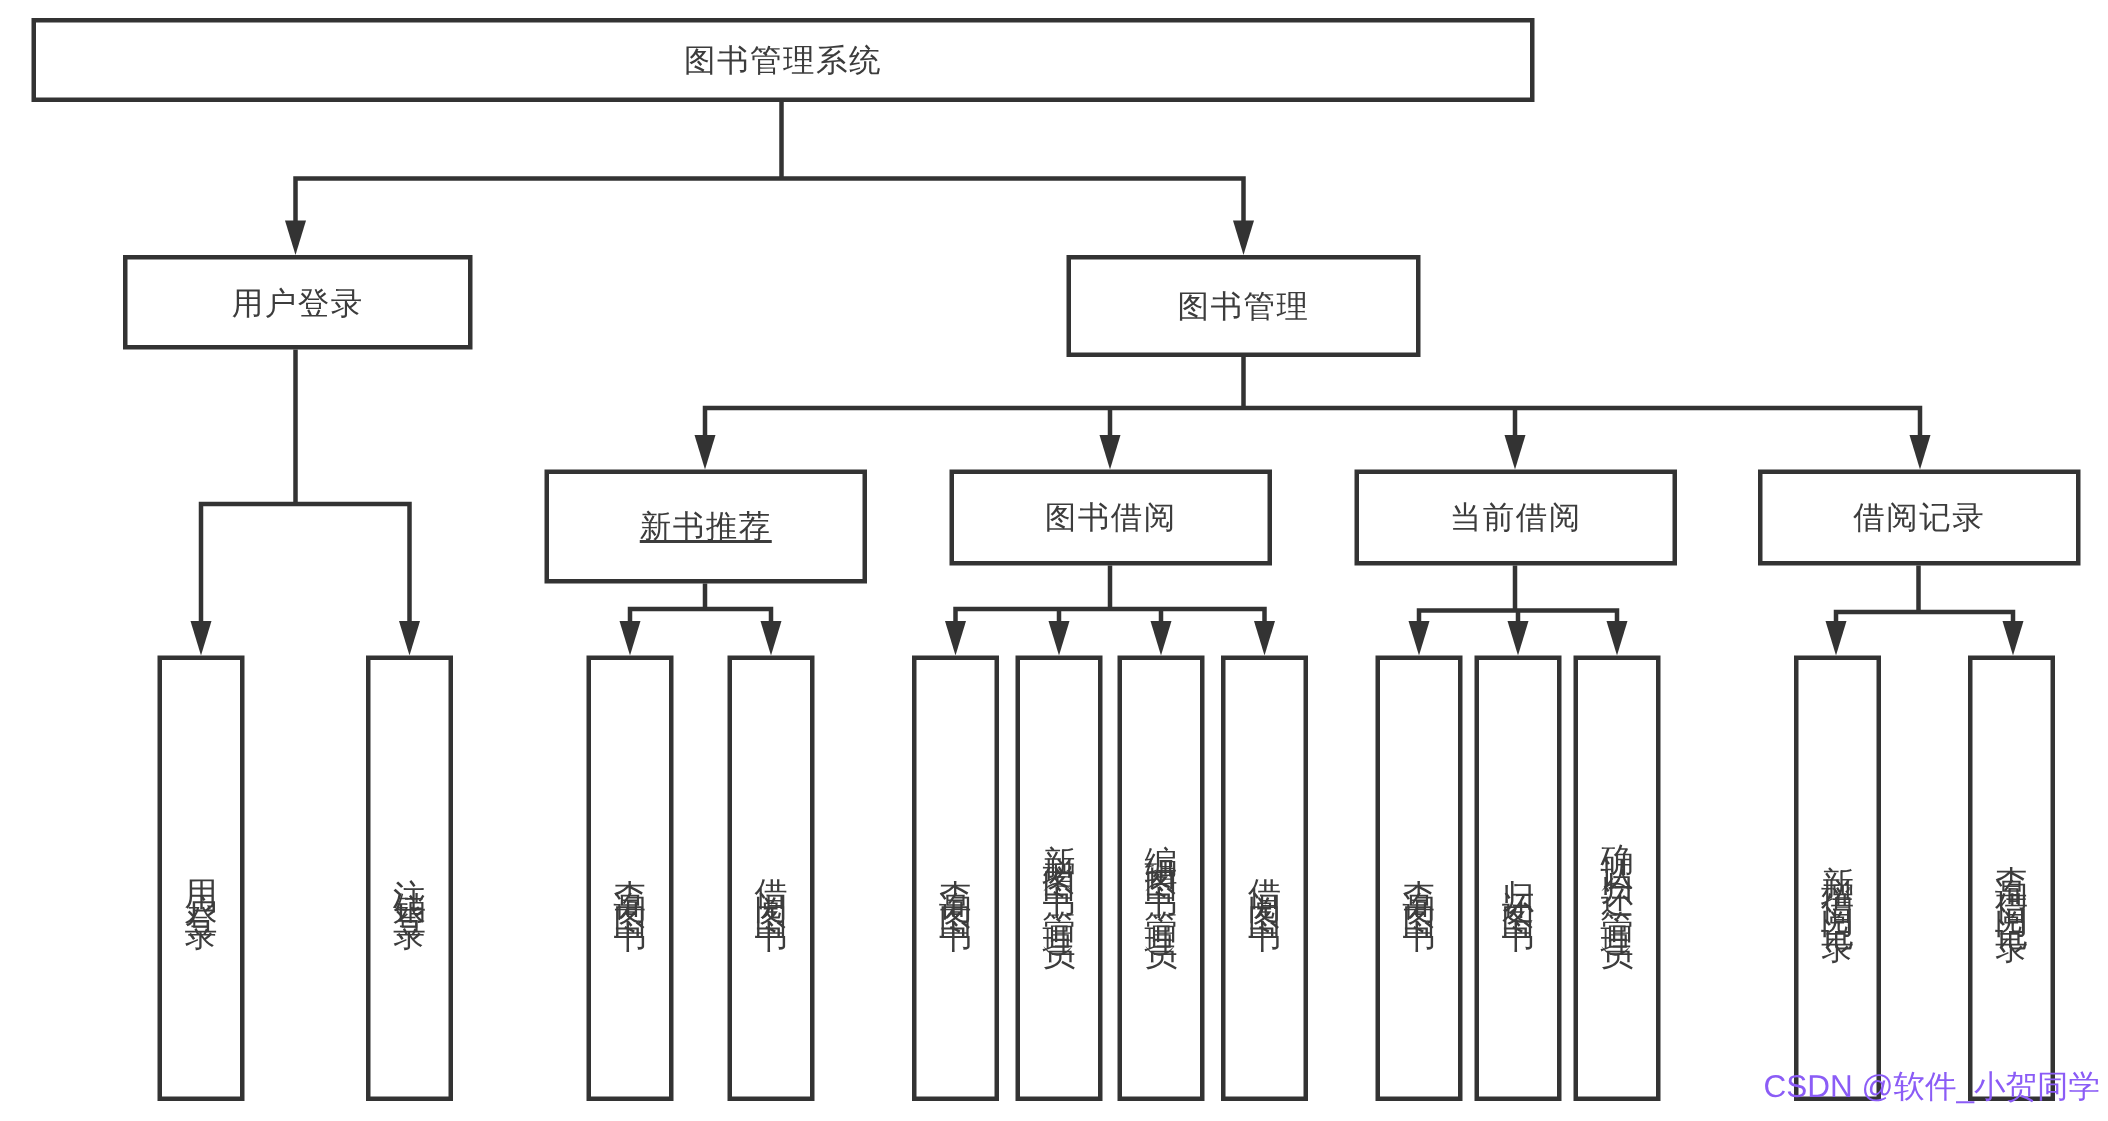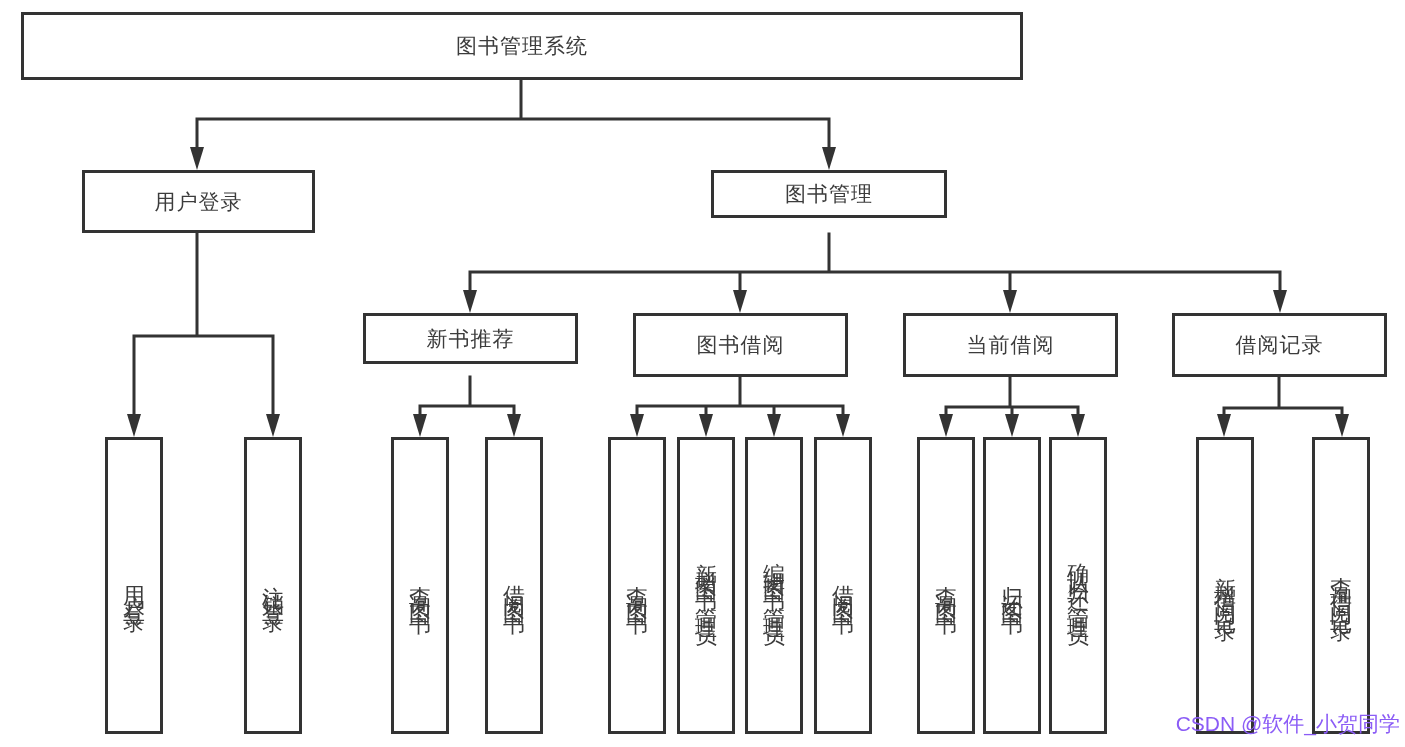--- a/index.html
+++ b/index.html
@@ -104,32 +104,32 @@
       <polygon points="767,414 781,414 774,437"></polygon>
       <polygon points="836,414 850,414 843,437"></polygon>
       <polygon points="939,414 953,414 946,437"></polygon>
       <polygon points="1005,414 1019,414 1012,437"></polygon>
       <polygon points="1071,414 1085,414 1078,437"></polygon>
       <polygon points="1217,414 1231,414 1224,437"></polygon>
       <polygon points="1335,414 1349,414 1342,437"></polygon>
     </g>
   </svg>
 
-  <div class="node hbox" style="left:21px; top:12px; width:1002px; height:68px;">
+  <div class="node hbox" style="left:21px; top:12px; width:1002px; height:56px;">
     <span>图书管理系统</span>
   </div>
 
   <div class="node hbox" style="left:82px; top:170px; width:233px; height:63px;">
     <span>用户登录</span>
   </div>
-  <div class="node hbox" style="left:711px; top:170px; width:236px; height:48px;">
+  <div class="node hbox" style="left:711px; top:170px; width:236px; height:68px;">
     <span>图书管理</span>
   </div>
 
-  <div class="node hbox" style="left:363px; top:313px; width:215px; height:51px;">
+  <div class="node hbox" style="left:363px; top:313px; width:215px; height:76px;text-decoration:underline;">
     <span>新书推荐</span>
   </div>
   <div class="node hbox" style="left:633px; top:313px; width:215px; height:64px;">
     <span>图书借阅</span>
   </div>
   <div class="node hbox" style="left:903px; top:313px; width:215px; height:64px;">
     <span>当前借阅</span>
   </div>
   <div class="node hbox" style="left:1172px; top:313px; width:215px; height:64px;">
     <span>借阅记录</span>

